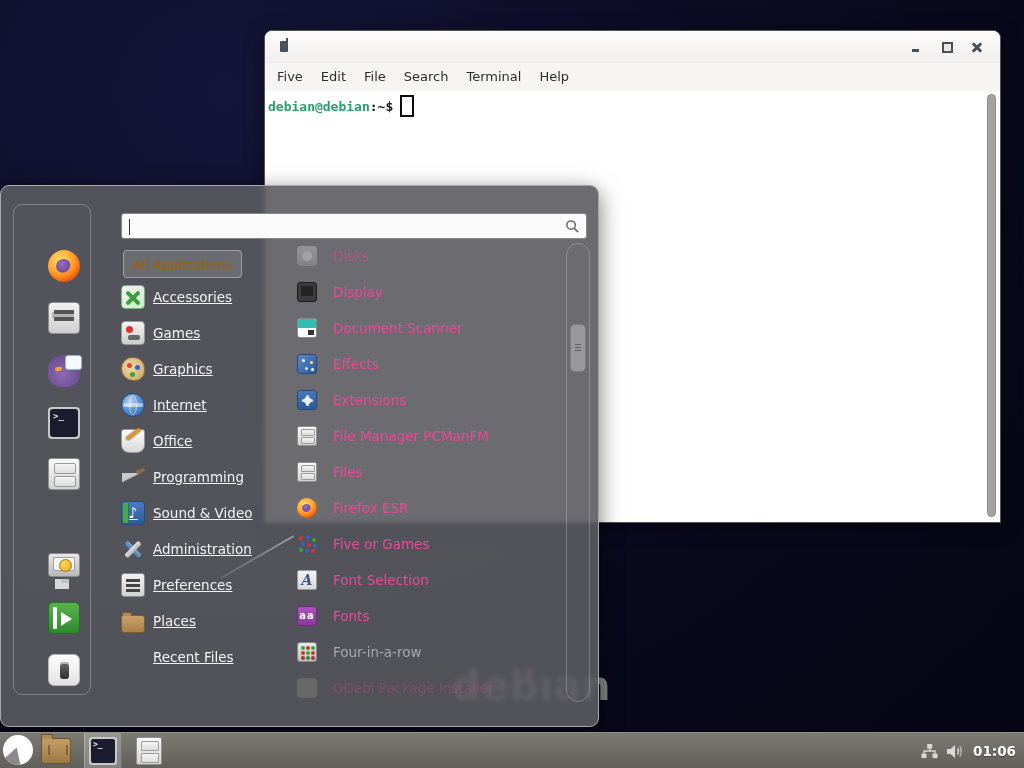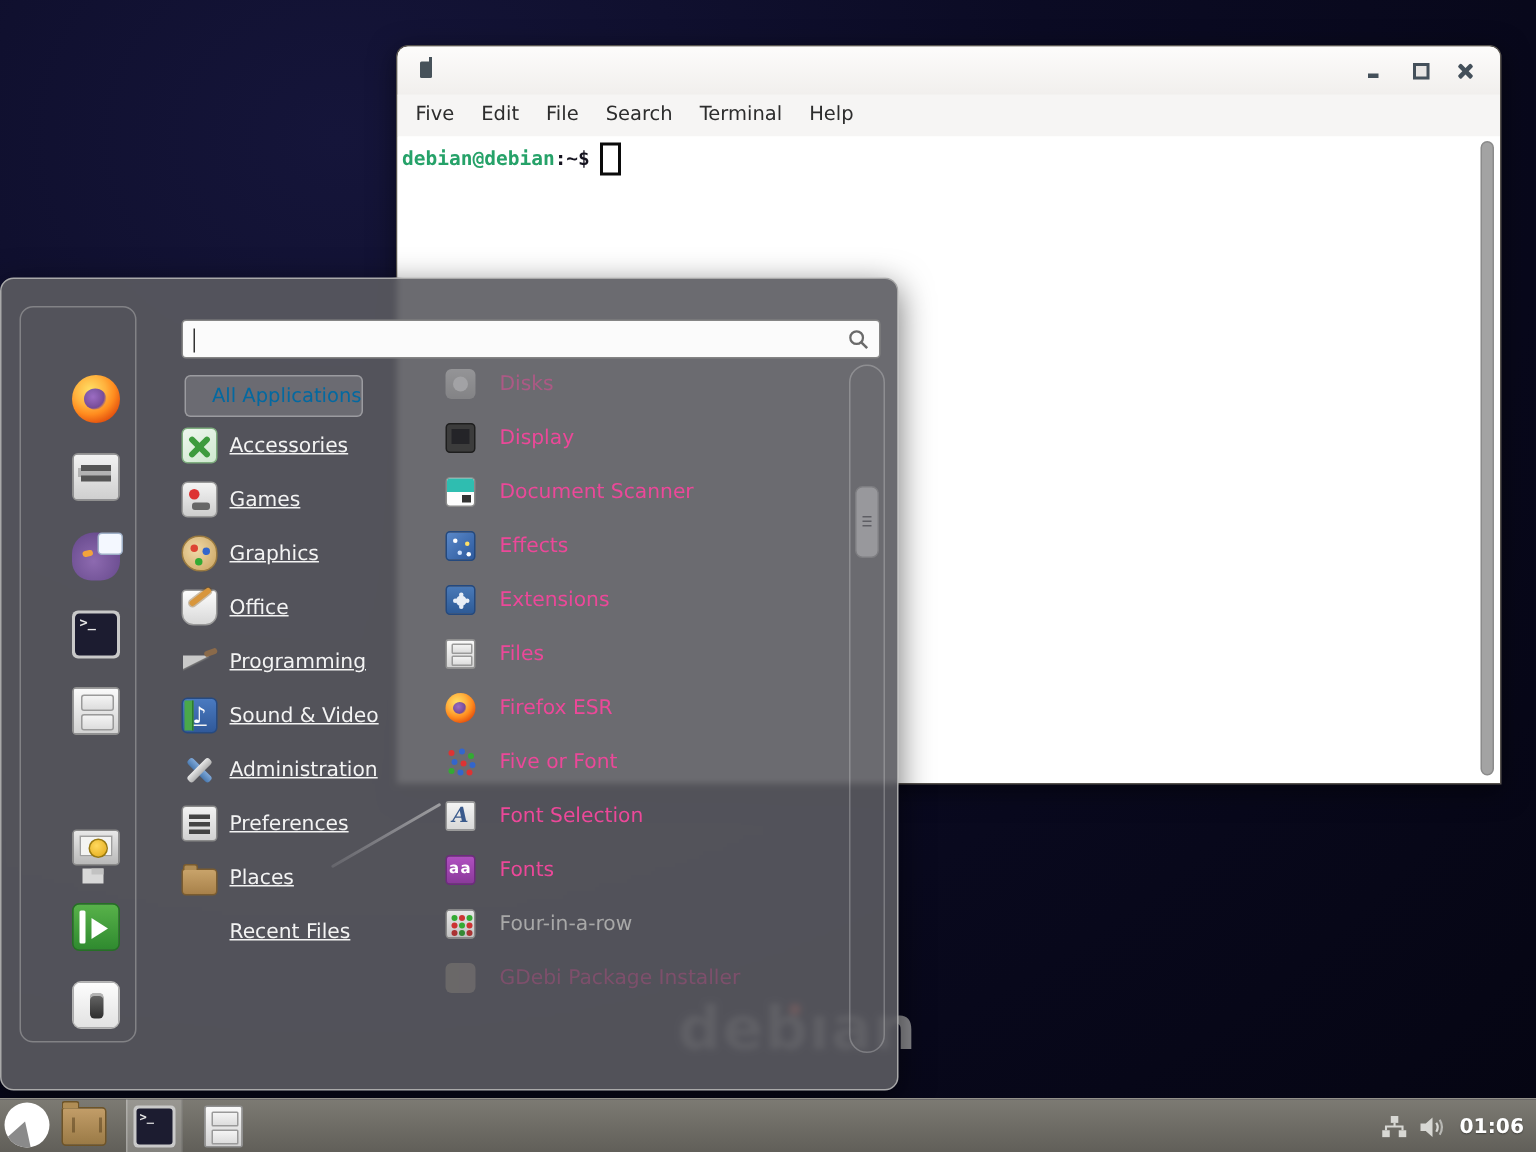--- a/index.html
+++ b/index.html
@@ -91,21 +91,21 @@
   #search-box{left:120px;top:27px;width:466px;height:26px;background:#fbfbfb;border:1px solid #858585;
     border-radius:3px;box-sizing:border-box;}
   #search-input{position:absolute;left:6px;top:2px;width:420px;height:20px;border:none;outline:none;
     background:transparent;font-size:13px;color:#222;font-family:"DejaVu Sans",sans-serif;}
   #search-caret{position:absolute;left:7px;top:5px;width:1px;height:16px;background:#333;}
   #search-mag{position:absolute;right:6px;top:5px;width:15px;height:15px;}
 
   
   #all-apps{left:122px;top:64px;width:119px;height:28px;border-radius:4px;
     background:rgba(255,255,255,.14);border:1px solid rgba(230,230,230,.4);box-sizing:border-box;
-    display:flex;align-items:center;justify-content:flex-end;font-size:13px;color:#0369a1;}
+    display:flex;align-items:center;justify-content:center;font-size:13px;color:#a16207;}
 
   
   #cat-list{left:116px;top:93px;width:150px;text-decoration:underline;}
   .cat-row{position:relative;height:36px;display:flex;align-items:center;}
   .cat-ic{position:relative;width:24px;height:24px;margin-left:4px;margin-right:8px;flex:none;}
   .cat-label{font-size:13.5px;color:#f3f3f3;white-space:nowrap;}
 
   
   .ci-accessories{background:linear-gradient(150deg,#eef7ee,#cfe8cf);border-radius:4px;border:1px solid #7fae7f;box-sizing:border-box;}
   .ci-accessories:before,.ci-accessories:after{content:"";position:absolute;left:2px;top:10px;width:18px;height:4px;
@@ -311,20 +311,24 @@
       </div>
     <div class="cat-row">
         <span class="cat-ic ci-games"></span>
         <span class="cat-label">Games</span>
       </div>
     <div class="cat-row">
         <span class="cat-ic ci-graphics"></span>
         <span class="cat-label">Graphics</span>
       </div>
     <div class="cat-row">
+        <span class="cat-ic ci-internet"></span>
+        <span class="cat-label">Internet</span>
+      </div>
+    <div class="cat-row">
         <span class="cat-ic ci-office"></span>
         <span class="cat-label">Office</span>
       </div>
     <div class="cat-row">
         <span class="cat-ic ci-programming"></span>
         <span class="cat-label">Programming</span>
       </div>
     <div class="cat-row">
         <span class="cat-ic ci-sound"><span>♪</span></span>
         <span class="cat-label">Sound &amp; Video</span>
@@ -363,29 +367,33 @@
     <div class="app-row">
         <span class="app-ic ai-effects"></span>
         <span class="app-label">Effects</span>
       </div>
     <div class="app-row">
         <span class="app-ic ai-extensions"></span>
         <span class="app-label">Extensions</span>
       </div>
     <div class="app-row">
         <span class="app-ic ai-cabinet"></span>
+        <span class="app-label">File Manager PCManFM</span>
+      </div>
+    <div class="app-row">
+        <span class="app-ic ai-cabinet"></span>
         <span class="app-label">Files</span>
       </div>
     <div class="app-row">
         <span class="app-ic ai-firefox"></span>
         <span class="app-label">Firefox ESR</span>
       </div>
     <div class="app-row">
         <span class="app-ic ai-five"></span>
-        <span class="app-label">Five or Font</span>
+        <span class="app-label">Five or Games</span>
       </div>
     <div class="app-row">
         <span class="app-ic ai-fontsel"><span>A</span></span>
         <span class="app-label">Font Selection</span>
       </div>
     <div class="app-row">
         <span class="app-ic ai-fonts"><span>aa</span></span>
         <span class="app-label">Fonts</span>
       </div>
     <div class="app-row row-muted2">

